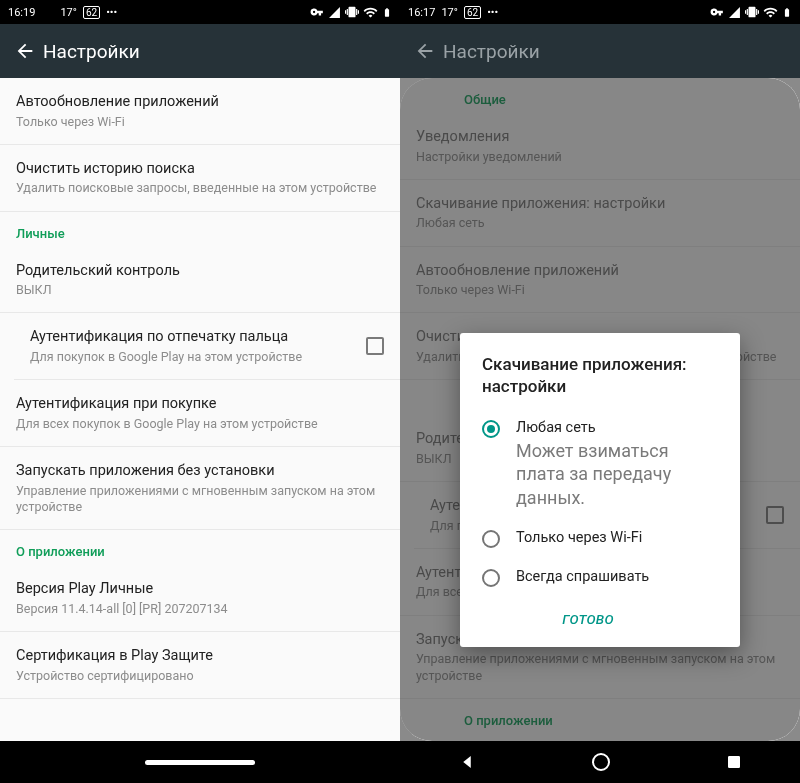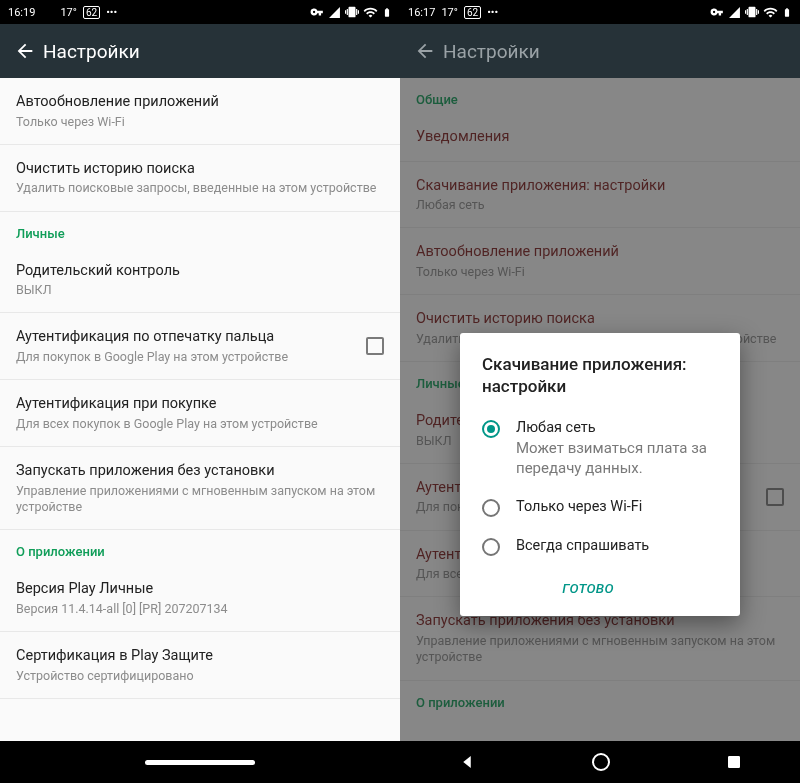--- a/index.html
+++ b/index.html
@@ -10,50 +10,50 @@
   
   .status-bar { height: 24px; background: #000; color: #fff; display: flex; align-items: center; justify-content: space-between; padding: 0 8px; font-size: 11px; }
   .status-left { display: flex; align-items: center; gap: 6px; }
   .status-right { display: flex; align-items: center; gap: 4px; }
   .status-right svg { fill: #fff; }
   
   .app-bar { height: 54px; background: #263238; color: #fff; display: flex; align-items: center; padding: 0 14px; gap: 7px; }
   .app-bar .title { font-size: 19px; font-weight: 400; }
   .app-bar.dimmed { color: #9aa2a6; }
   
-  .content { flex: 1; overflow: hidden; background: #fafafa; position: relative; }
+  .content { flex: 1; overflow: hidden; background: #fafafa; position: relative; border-radius: 32px; }
   .right-phone .content { background: #fafafa; }
   
   .list-item { padding: 14px 16px; border-bottom: 1px solid #e8e8e8; background: #fafafa; }
   .list-item .primary { font-size: 14.5px; color: #222; line-height: 1.35; }
   .list-item .secondary { font-size: 12.5px; color: #8c8c8c; margin-top: 2px; line-height: 1.3; }
-  .list-item.with-checkbox { display: flex; align-items: center; justify-content: space-between; gap: 10px; }
+  .list-item.with-checkbox { display: flex; align-items: center; justify-content: space-between; gap: 10px; margin-left: 14px; }
   .list-item.with-checkbox .txt { flex: 1; }
   .checkbox { width: 18px; height: 18px; border: 2px solid #7a7a7a; border-radius: 2px; }
   
   .section-header { padding: 14px 16px 6px 16px; font-size: 13px; color: #0f9d58; font-weight: 500; background: #fafafa; }
   
   .nav-bar { height: 42px; background: #000; display: flex; align-items: center; justify-content: space-around; }
   .nav-bar svg { fill: #fff; }
   .nav-pill { width: 110px; height: 5px; background: #fff; border-radius: 3px; }
   .nav-bar.r2 .home-btn { width: 18px; height: 18px; border: 2px solid #fff; border-radius: 50%; }
   
   
   .scrim { position: absolute; inset: 0; background: rgba(40,40,40,0.55); }
-  .right-phone .list-item .primary { color: #7f1d1d; }
-  .right-phone .section-header { color: #0f9d58; }
+  .right-phone .list-item .primary { color: #737373; }
+  .right-phone .section-header { color: #0f9d58; margin-left: 48px; }
   
   .dialog { position: absolute; top: 255px; left: 50%; transform: translateX(-50%); width: 280px; background: #fff; border-radius: 3px; box-shadow: 0 8px 24px rgba(0,0,0,0.4); padding: 20px 0 8px 0; }
   .dialog-title { font-size: 17px; font-weight: 500; color: #222; padding: 0 22px 12px 22px; line-height: 1.3; }
   .radio-row { display: flex; align-items: flex-start; gap: 16px; padding: 10px 22px; }
   .radio { width: 18px; height: 18px; border: 2px solid #757575; border-radius: 50%; flex-shrink: 0; position: relative; margin-top: 1px; }
   .radio.checked { border-color: #009688; }
   .radio.checked::after { content: ""; position: absolute; inset: 3px; background: #009688; border-radius: 50%; }
   .radio-label { font-size: 14.5px; color: #222; line-height: 1.3; }
-  .radio-sub { font-size: 15px; color: #7a7a7a; margin-top: 1px; line-height: 1.3; }
+  .radio-sub { font-size: 18px; color: #7a7a7a; margin-top: 1px; line-height: 1.3; }
   .dialog-actions { display: flex; justify-content: center; padding: 6px 24px 4px 0; font-style: italic; }
   .dialog-btn { color: #009688; font-size: 13.5px; font-weight: 500; padding: 8px 10px; letter-spacing: 0.3px; }
 </style>
 </head>
 <body>
 
 <div class="phones">
 
   <div class="phone">
     <div class="status-bar">
@@ -168,20 +168,21 @@
       <svg width="22" height="22" viewBox="0 0 24 24" fill="#9aa2a6">
           <path d="M20 11H7.83l5.58-5.59L12 4l-8 8 8 8 1.41-1.41L7.83 13H20v-2z"></path>
         </svg>
       <div class="title">Настройки</div>
     </div>
 
     <div class="content">
       <div class="section-header">Общие</div>
       <div class="list-item">
         <div class="primary">Уведомления</div>
+        <div class="secondary">Настройки уведомлений</div>
       </div>
       <div class="list-item">
         <div class="primary">Скачивание приложения: настройки</div>
         <div class="secondary">Любая сеть</div>
       </div>
       <div class="list-item">
         <div class="primary">Автообновление приложений</div>
         <div class="secondary">Только через Wi-Fi</div>
       </div>
       <div class="list-item">

